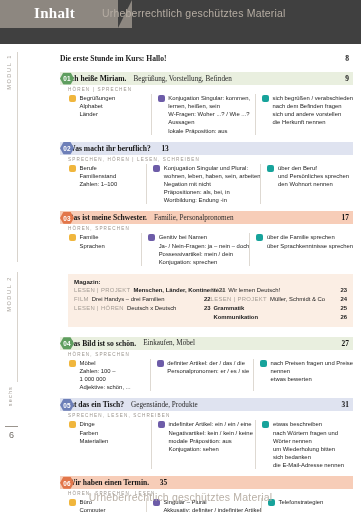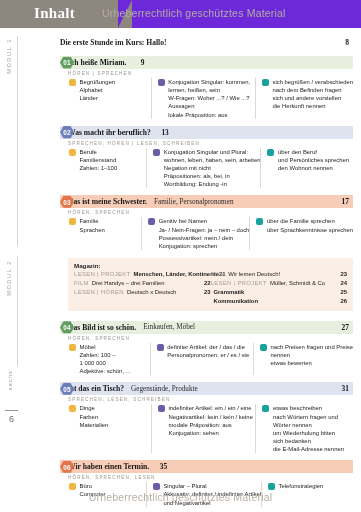--- a/index.html
+++ b/index.html
@@ -7,23 +7,23 @@
     width: 361px; height: 512px;
     background: #ffffff;
     font-family: "Liberation Sans", sans-serif;
     overflow: hidden;
     position: relative;
   }
 
   
   .header {
     position: relative;
-    height: 28px;
+    height: 44px;
     width: 100%;
-    background: #6d28d9;
+    background: #404040;
   }
   .header-tab {
     position: absolute;
     left: 0; top: 0;
     width: 118px; height: 28px;
     background: #8d8780;
   }
   .header-tab:after {
     content: "";
     position: absolute;
@@ -273,20 +273,21 @@
   <div class="intro-row">
     <div class="intro-title">Die erste Stunde im Kurs: Hallo!</div>
     <div class="intro-page">8</div>
   </div>
 
   <div id="units-host">
       <div class="unit">
         <div class="unit-head" style="background: rgb(233, 239, 223);">
           <div class="badge" style="background: rgb(95, 158, 95);">01</div>
           <div class="u-title">Ich heiße Miriam.</div>
+          <div class="u-sub">Begrüßung, Vorstellung, Befinden</div>
           <div class="u-page">9</div>
         </div>
         <div class="unit-skills">HÖREN | SPRECHEN</div>
         <div class="cols">
           <div class="col c1">
             <div class="dot" style="background: rgb(240, 182, 61);"></div>
             <div class="col-lines">
               <div>Begrüßungen</div>
               <div>Alphabet</div>
               <div>Länder</div>

